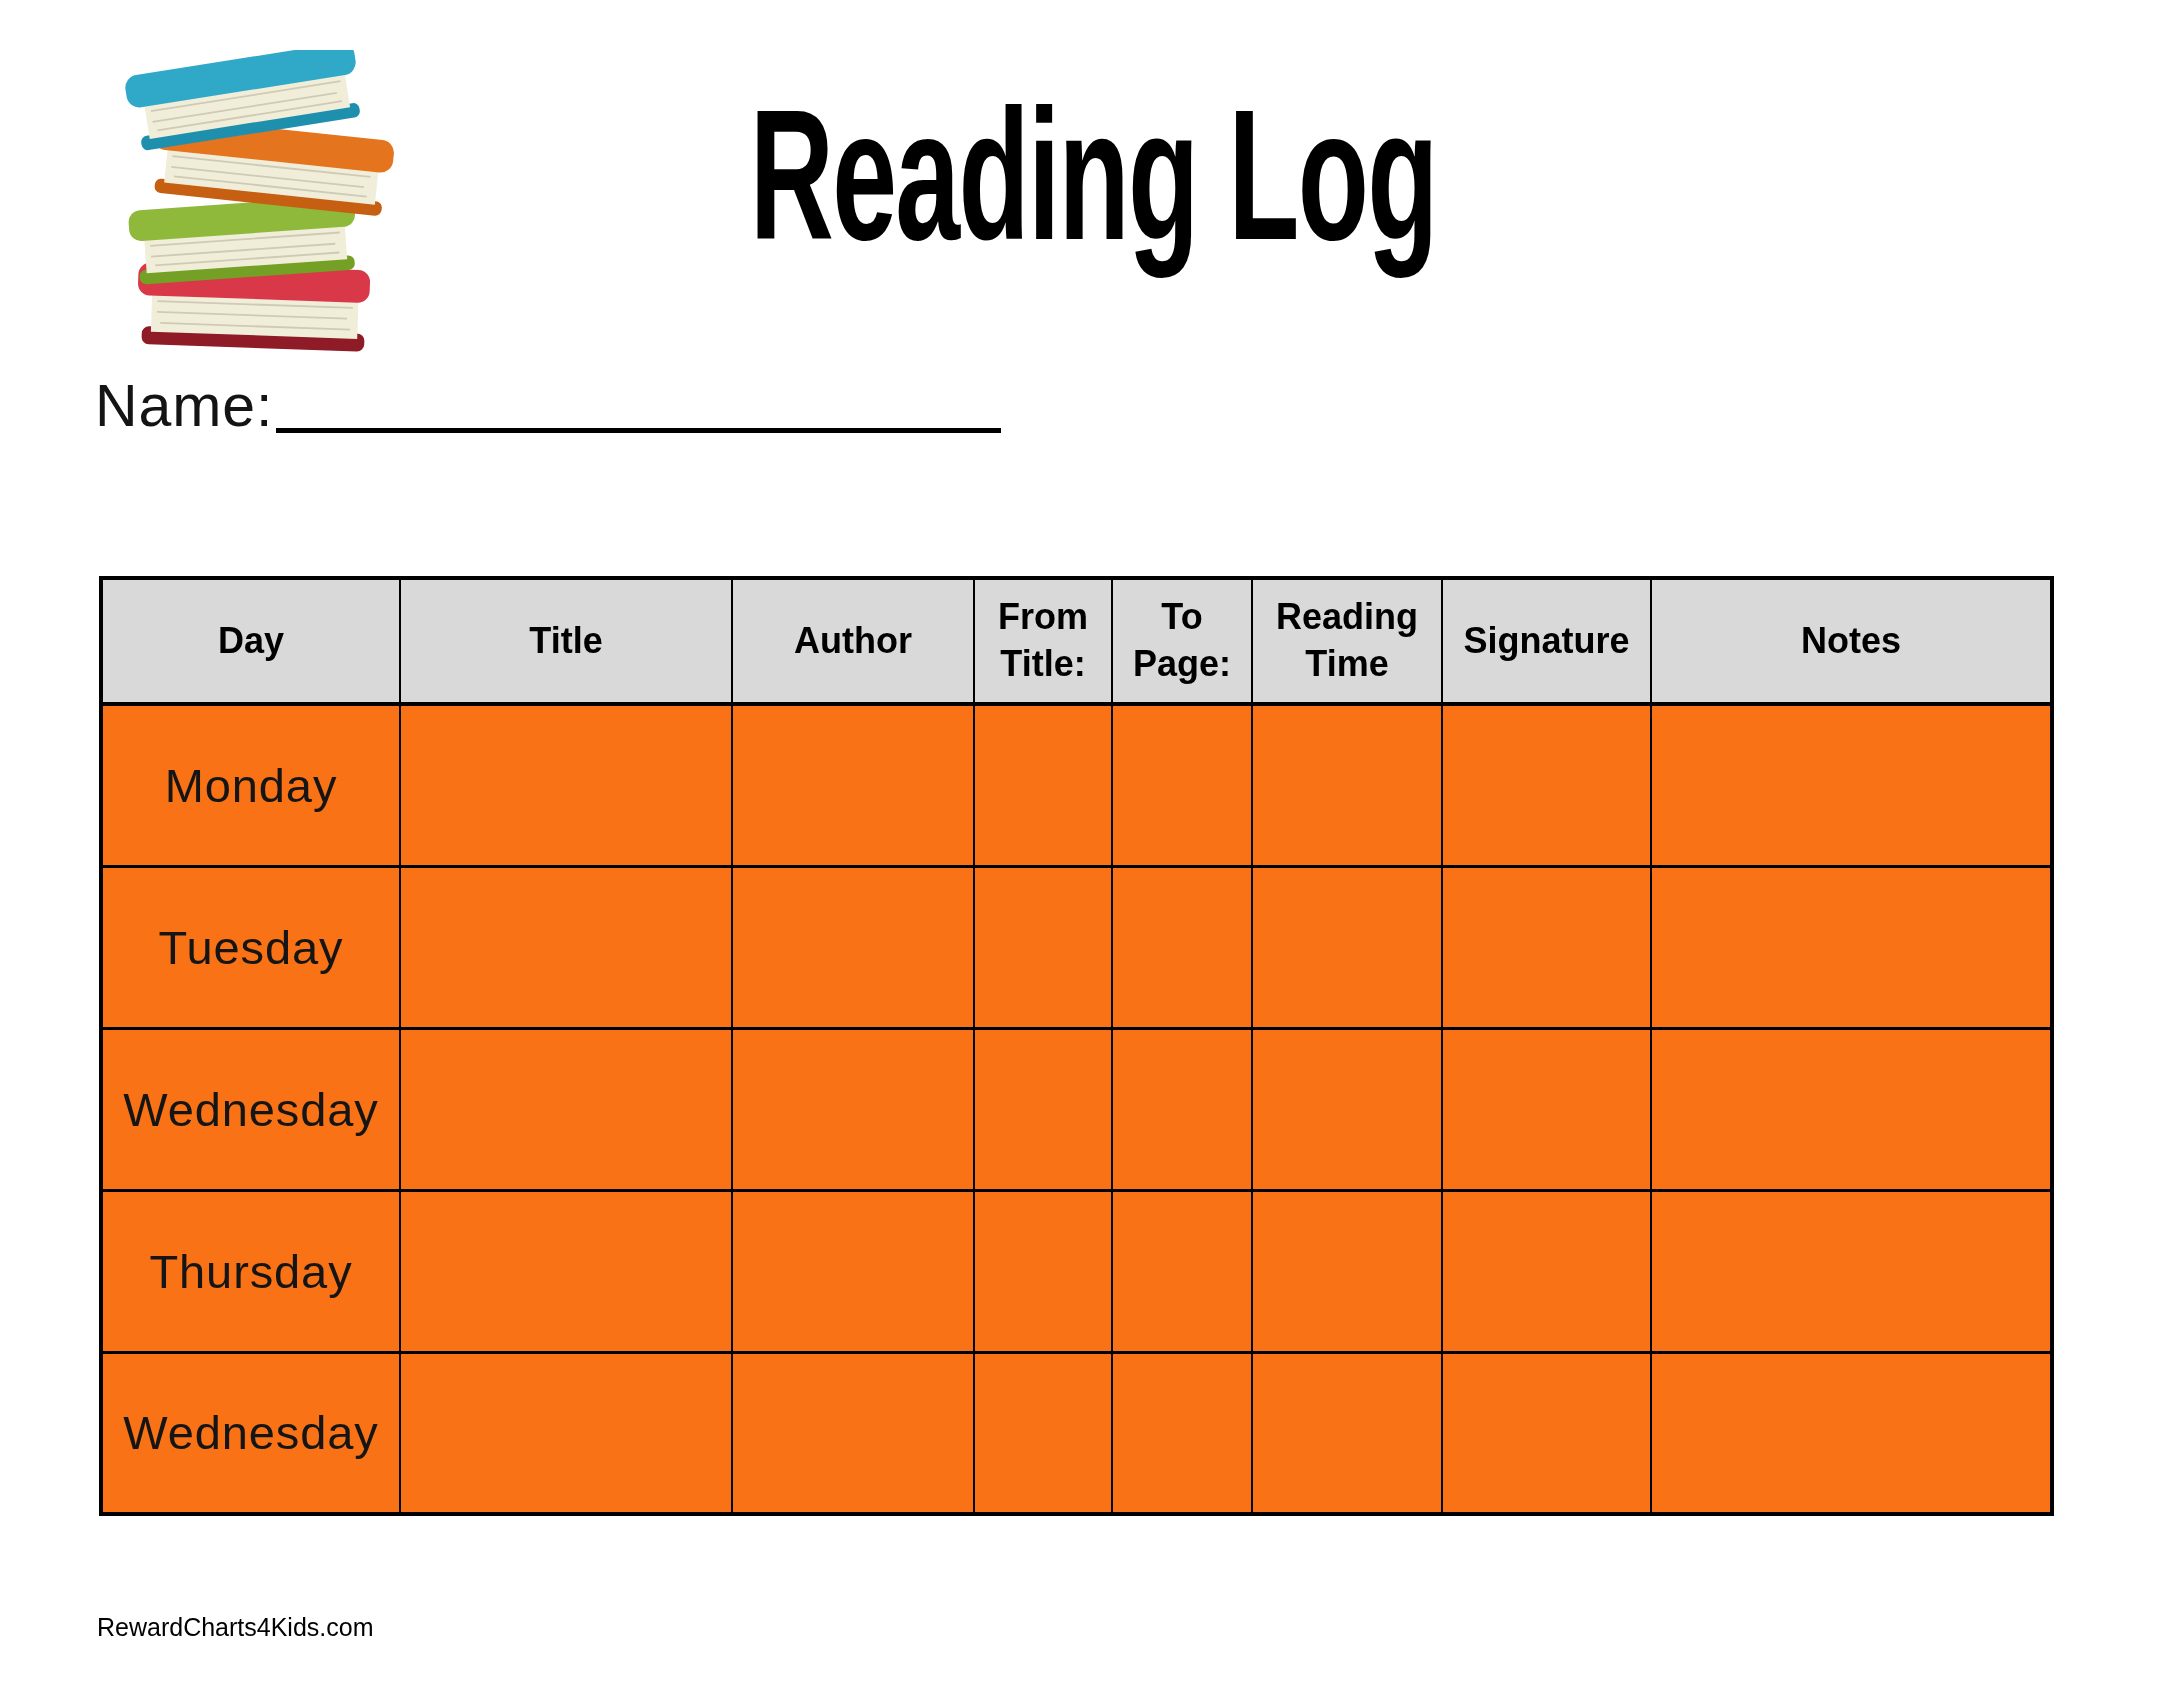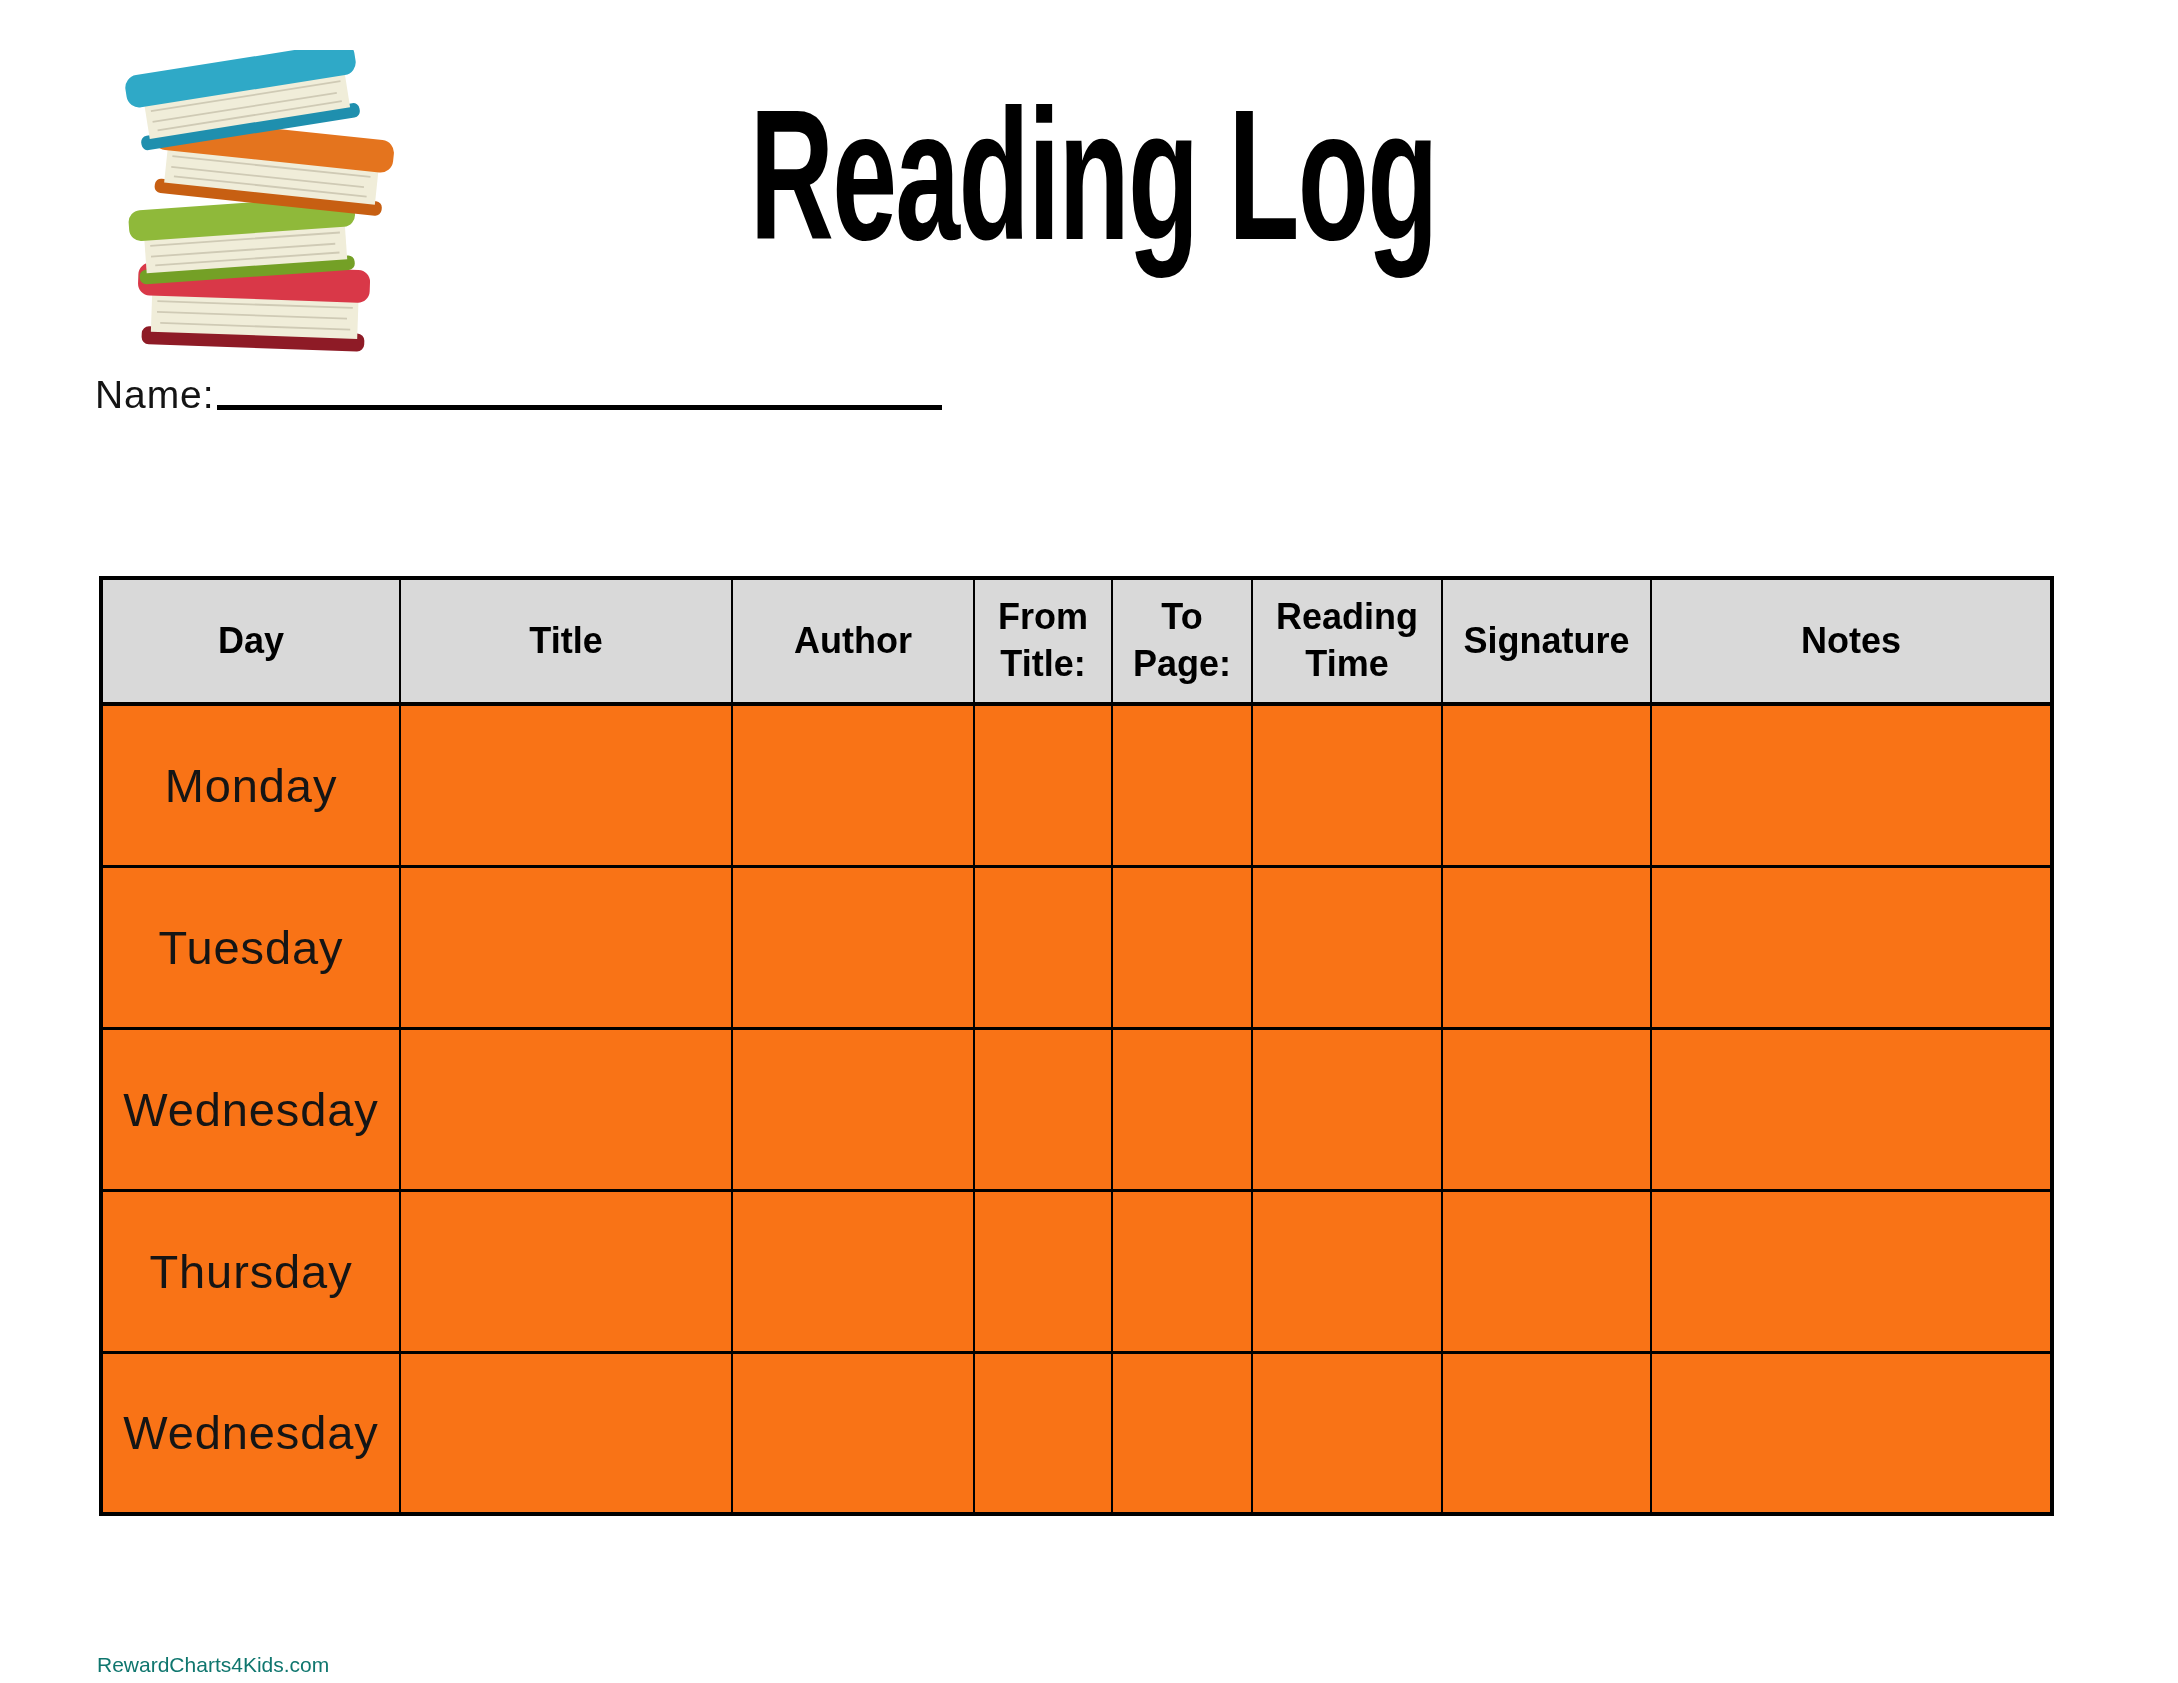--- a/index.html
+++ b/index.html
@@ -14,21 +14,21 @@
   
   .title-wrap{position:absolute;left:0;top:83px;width:2187px;text-align:center;}
   .title-text{
     display:inline-block;font-size:185px;font-weight:700;line-height:1;
     letter-spacing:-2.7px;white-space:nowrap;
     transform:scaleX(0.63);transform-origin:center top;
   }
 
   
   .name-row{position:absolute;left:95px;top:373px;display:flex;align-items:flex-end;}
-  .name-label{font-size:39px;line-height:1.12;letter-spacing:0.9px;color:#141414;}
+  .name-label{font-size:59px;line-height:1.12;letter-spacing:0.9px;color:#141414;}
   .name-line{width:725px;height:0;border-bottom:5.4px solid #000;margin:0 0 6.3px 2.7px;}
 
   
   table.log{
     position:absolute;left:99px;top:549px;width:1950px;
     border-collapse:collapse;table-layout:fixed;
     border:4.5px solid #000;
     margin-top:27px;
   }
   table.log thead tr{height:126px;}
@@ -41,21 +41,21 @@
   table.log td{
     border:2.7px solid #000;border-top:3.6px solid #000;border-bottom:3.6px solid #000;
     background:#f97316;
   }
   table.log td.day{
     font-size:47px;letter-spacing:0.9px;text-align:center;vertical-align:middle;
     color:#151515;font-weight:400;
   }
 
   
-  .footer{position:absolute;left:97px;top:1653px;font-size:21px;color:#0f766e;}
+  .footer{position:absolute;left:97px;top:1613px;font-size:25px;color:#000000;}
 </style>
 </head>
 <body>
 
 <svg class="books" viewBox="0 0 370 345" aria-hidden="true">
 
   <g transform="rotate(2 180 285)">
     <rect x="46" y="308" width="246" height="20" rx="8" fill="#8e1b26"></rect>
     <rect x="56" y="268" width="228" height="46" fill="#f0edd9"></rect>
     <path d="M62 280 H278 M62 292 H272 M66 304 H276" stroke-width="2" fill="none" stroke="#cfcab5"></path>

